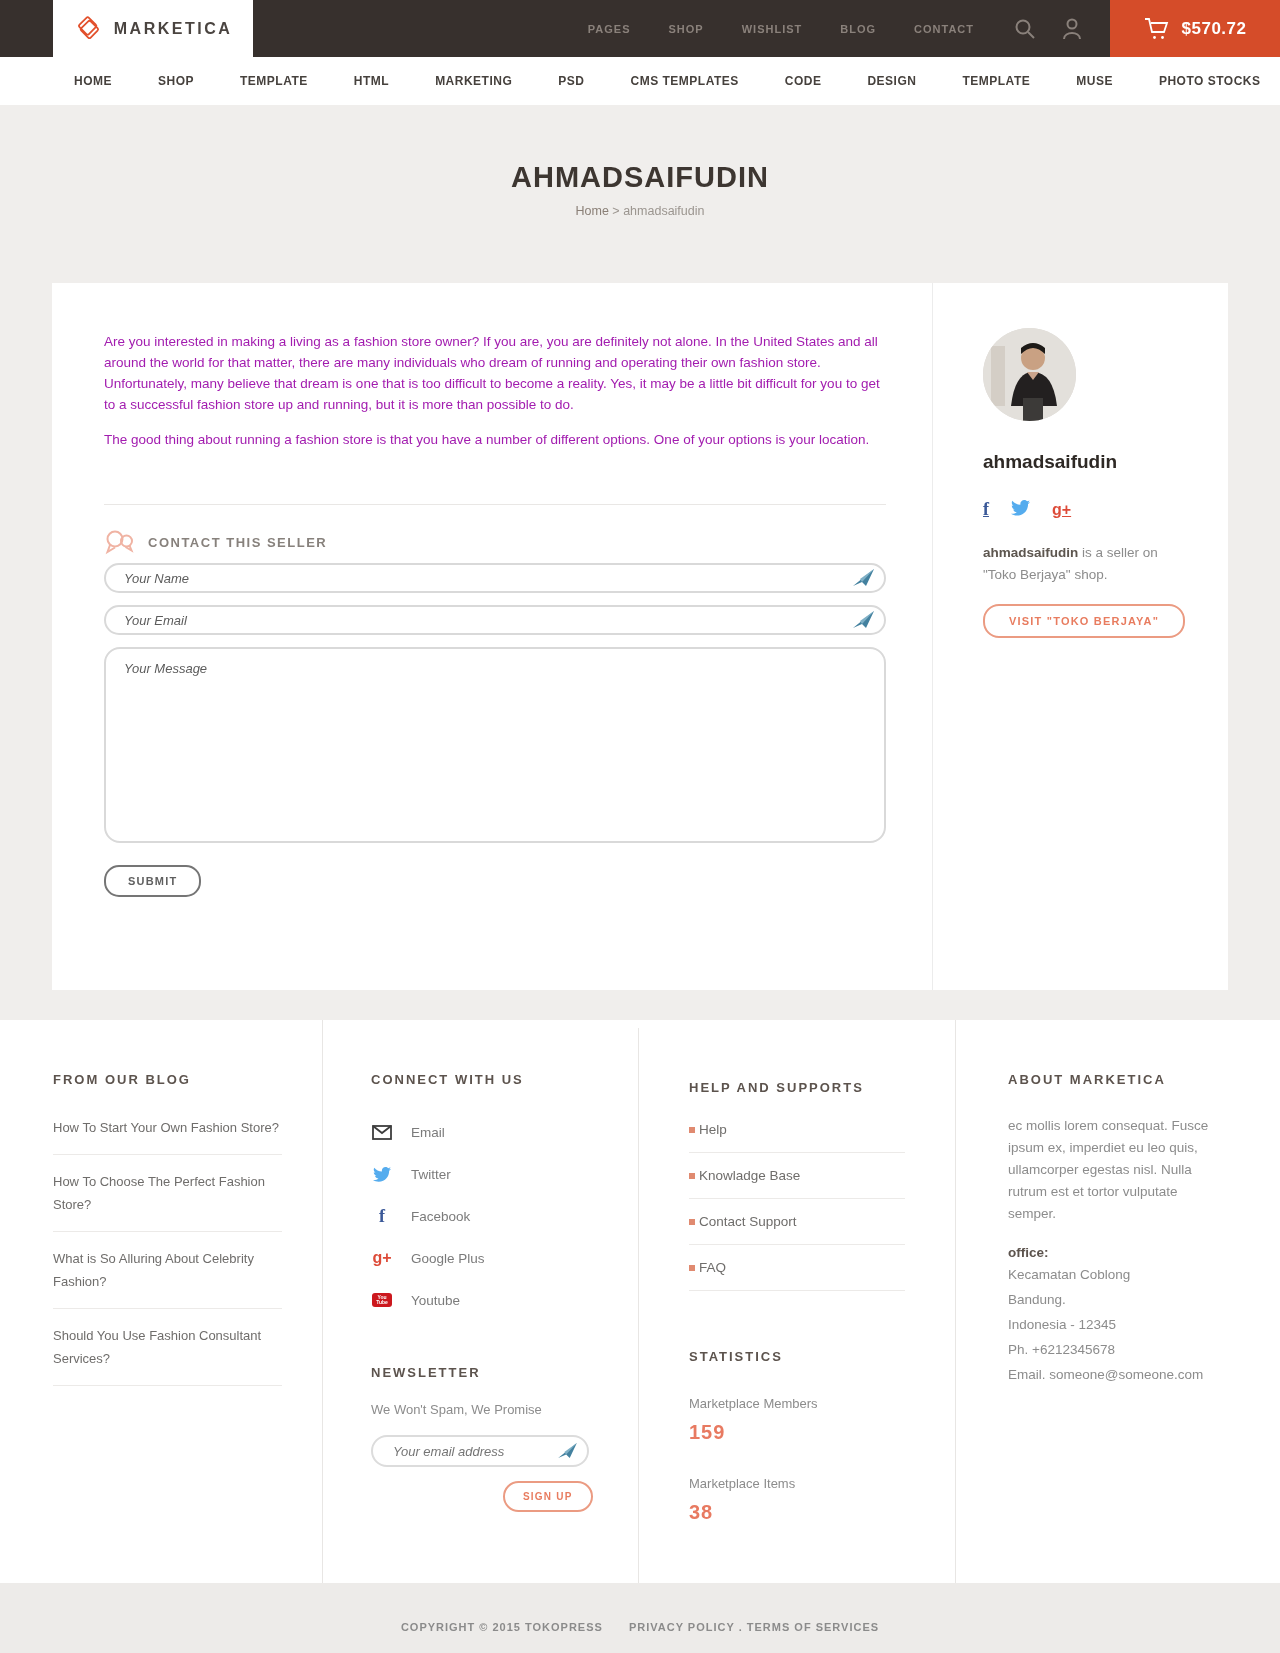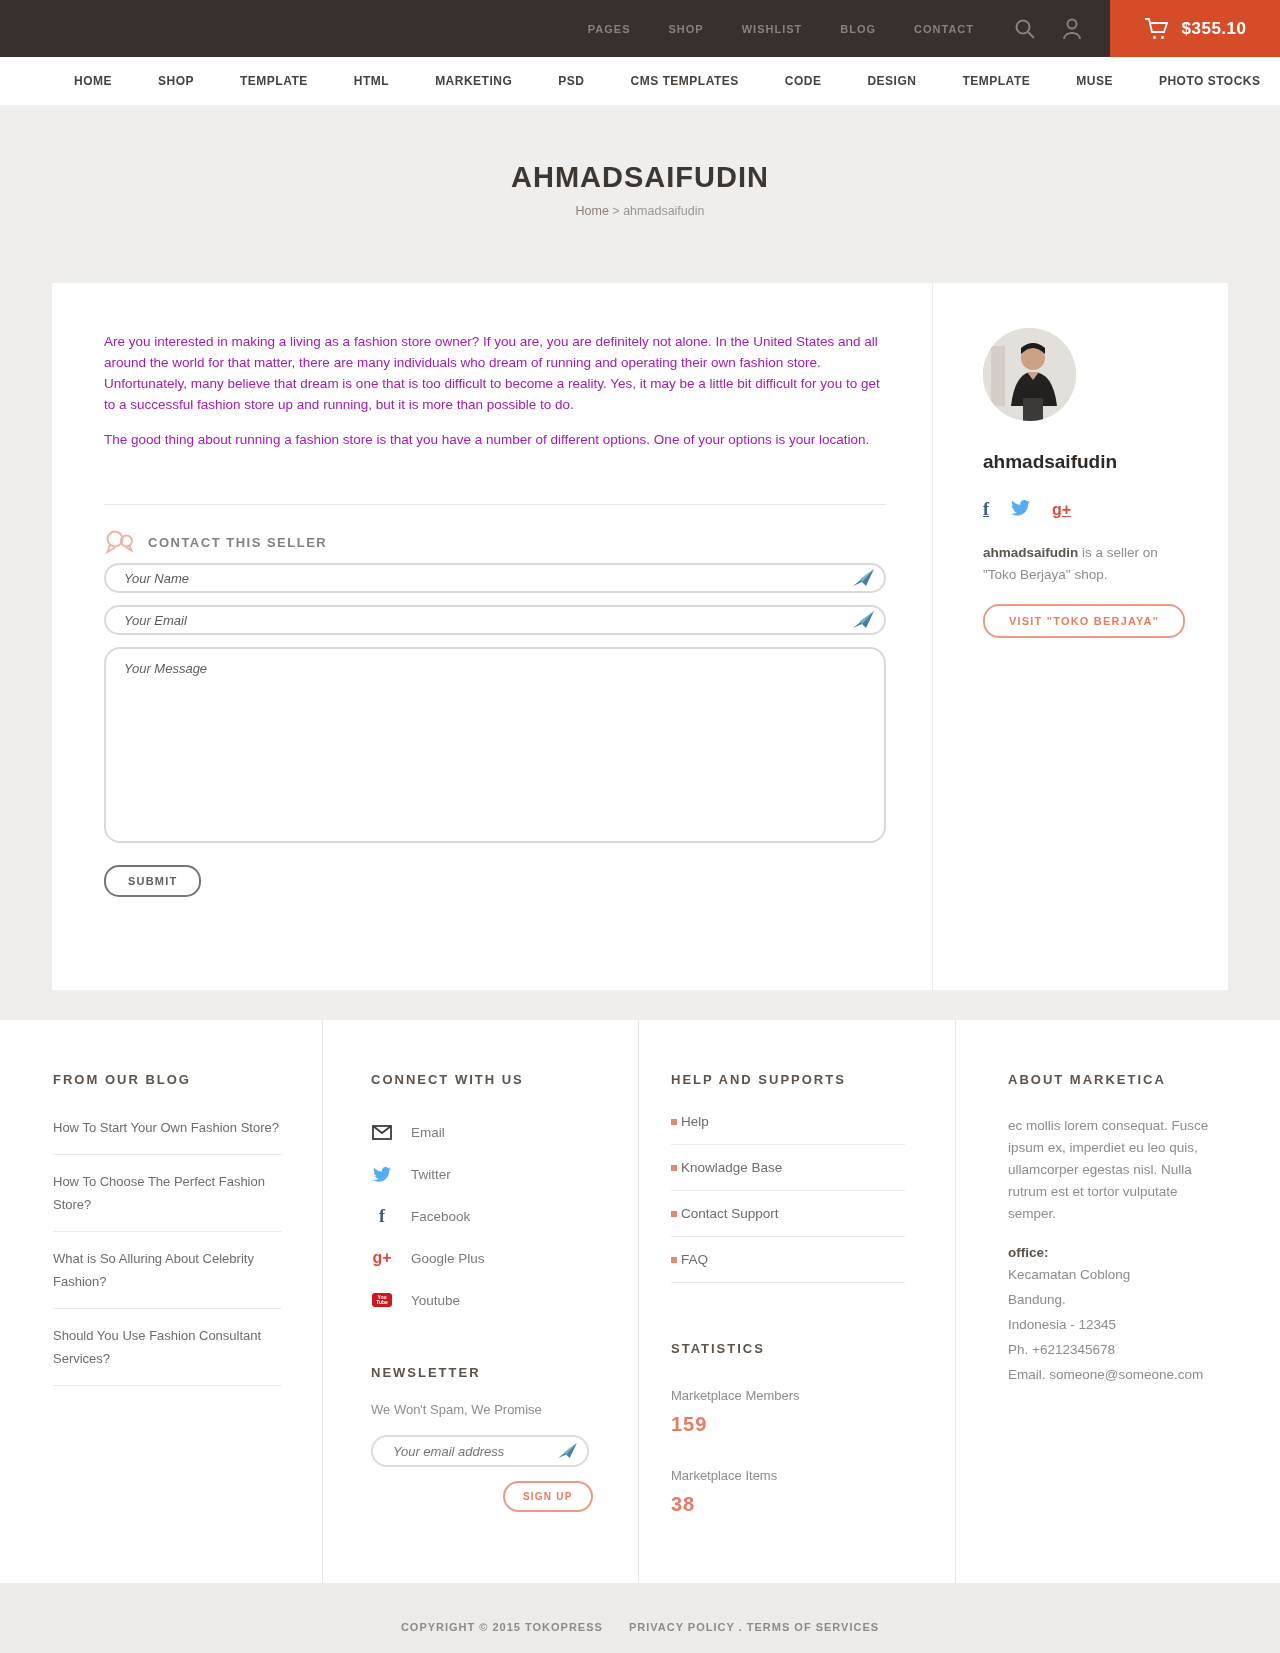--- a/index.html
+++ b/index.html
@@ -69,21 +69,21 @@
     margin-top:18px; background:#fff; border:2px solid #eb9b82; border-radius:16px;
     padding:9px 24px; font-size:11px; font-weight:bold; letter-spacing:1.2px; color:#e87c5f; cursor:pointer;
     font-family:"Liberation Sans", sans-serif;
   }
   
   .footer { background:#fff; height:563px; display:grid; grid-template-columns:322px 316px 317px 1fr; }
   .fcol { padding-top:52px; }
   .fcol + .fcol { border-left:1px solid #e8e6e4; }
   .fcol1 { padding-left:53px; padding-right:40px; }
   .fcol2 { padding-left:48px; padding-right:40px; }
-  .fcol3 { padding-left:32px; padding-right:50px; }
+  .fcol3 { padding-left:50px; padding-right:50px;margin-top:8px; }
   .fcol4 { padding-left:52px; padding-right:55px; }
   .fhead { font-size:13px; font-weight:bold; letter-spacing:2px; color:#5c534d; }
   .blog-list { list-style:none; margin-top:14px; }
   .blog-list li { border-bottom:1px solid #eceae8; padding:15px 0; }
   .blog-list a { font-size:13px; line-height:23px; color:#6f6d6b; text-decoration:none; }
   .connect-list { list-style:none; margin-top:24px; }
   .connect-list li { display:flex; align-items:center; gap:18px; height:42px; }
   .connect-list a { font-size:13.5px; color:#7b7b7b; text-decoration:none; }
   .icon-cell { width:22px; display:flex; justify-content:center; }
   .yt-badge { width:20px; height:14px; background:#cc181e; border-radius:3px; color:#fff; font-size:5px; font-weight:bold; display:flex; flex-direction:column; align-items:center; justify-content:center; line-height:5px; }
@@ -103,20 +103,30 @@
   .office-label { margin-top:20px; font-size:13.5px; font-weight:bold; color:#5c534d; }
   .addr { font-size:13.5px; line-height:21px; color:#8c8c8c; margin-top:4px; }
   
   .copy-bar { height:88px; background:#edebe9; display:flex; align-items:center; justify-content:center; gap:26px; }
   .copy-bar span, .copy-bar a { font-size:11px; font-weight:bold; letter-spacing:1px; color:#8b8b8b; text-decoration:none; }
 </style>
 </head>
 <body>
 
 <div class="topbar">
+  <div class="logo-box">
+    <svg class="logo-tag" viewBox="0 0 34 34">
+      <g fill="none" stroke="#e2502c" stroke-width="2">
+        <rect x="10" y="10" width="15" height="15" rx="2" transform="rotate(45 17.5 17.5)"></rect>
+        <rect x="8" y="6" width="15" height="15" rx="2" transform="rotate(45 15.5 13.5)"></rect>
+        <circle cx="19" cy="8" r="1.2" fill="#e2502c" stroke="none"></circle>
+      </g>
+    </svg>
+    <span class="logo-text">MARKETICA</span>
+  </div>
   <nav class="topnav">
     <a href="#">PAGES</a>
     <a href="#">SHOP</a>
     <a href="#">WISHLIST</a>
     <a href="#">BLOG</a>
     <a href="#">CONTACT</a>
   </nav>
   <div class="top-icons">
     <svg width="22" height="22" viewBox="0 0 22 22">
       <circle cx="9" cy="9" r="6.5" fill="none" stroke="#8a817b" stroke-width="2"></circle>
@@ -126,21 +136,21 @@
       <circle cx="10" cy="6" r="4.5" fill="none" stroke="#8a817b" stroke-width="2"></circle>
       <path d="M2 21 C2 13, 18 13, 18 21" fill="none" stroke="#8a817b" stroke-width="2"></path>
     </svg>
   </div>
   <div class="cart-block">
     <svg width="26" height="24" viewBox="0 0 26 24">
       <path d="M1 2 h4 l3 13 h12 l3 -9 H7" fill="none" stroke="#ffffff" stroke-width="1.8"></path>
       <circle cx="10.5" cy="20.5" r="1.4" fill="#fff"></circle>
       <circle cx="18.5" cy="20.5" r="1.4" fill="#fff"></circle>
     </svg>
-    <span class="cart-total">$355.10</span>
+    <span class="cart-total">$570.72</span>
   </div>
 </div>
 
 <nav class="mainnav">
   <a href="#">HOME</a>
   <a href="#">SHOP</a>
   <a href="#">TEMPLATE</a>
   <a href="#">HTML</a>
   <a href="#">MARKETING</a>
   <a href="#">PSD</a>

